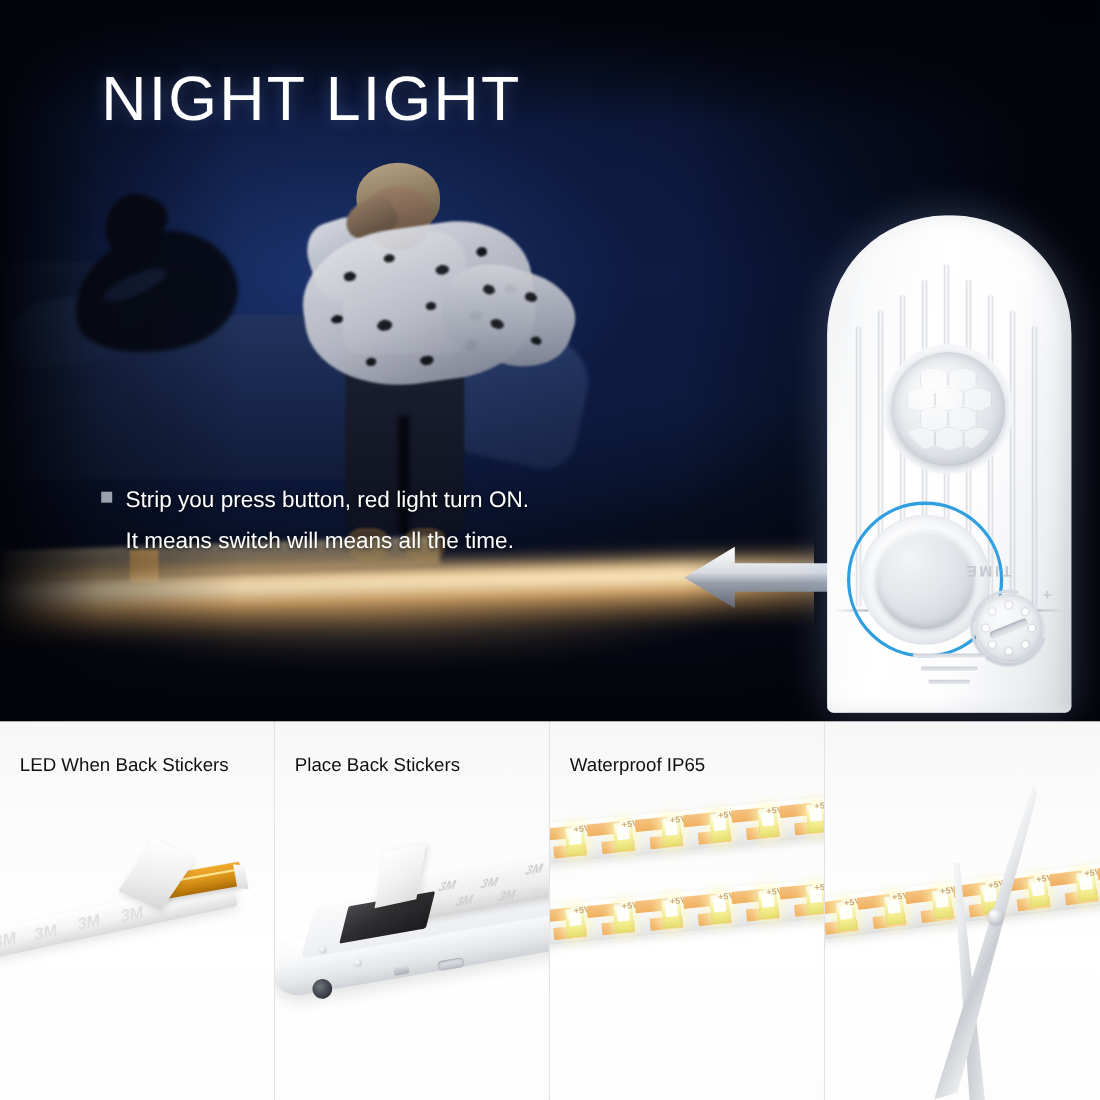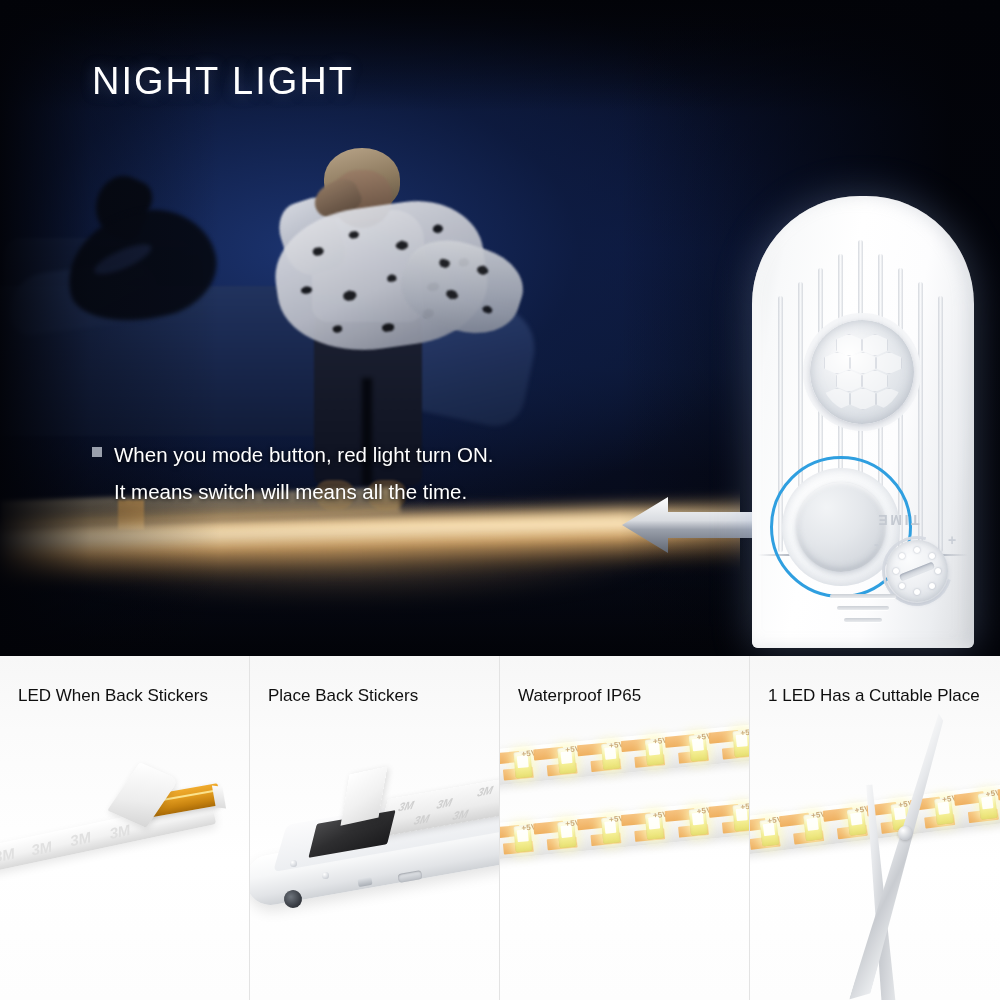--- a/index.html
+++ b/index.html
@@ -178,21 +178,21 @@
   }
   .bed-leg {
     position:absolute; left:118px; top:500px; width:26px; height:30px;
     background:linear-gradient(180deg,#c79a5a 0%, #8d6634 100%);
     filter:blur(.8px); opacity:.9;
   }
 
   
   .hero-title {
     position:absolute; left:92px; top:62px;
-    font-size:38px; letter-spacing:2px; color:#ffffff;
+    font-size:57px; letter-spacing:2px; color:#ffffff;
     font-weight:400; line-height:1;
     text-shadow:0 0 14px rgba(120,150,220,.35);
     white-space:nowrap;
   }
   .hero-sub {
     position:absolute; left:94px; top:126px;
     font-size:19.5px; letter-spacing:.4px; color:#d2d8e6;
     font-weight:400; white-space:nowrap;
     text-shadow:0 1px 3px rgba(0,0,0,.8);
   }
@@ -502,21 +502,21 @@
       <div class="glow-core"></div>
     </div>
 
     <div class="hero-vig"></div>
 
     <div class="hero-title">NIGHT LIGHT</div>
 
     <div class="bullets">
       <div class="b-row">
         <span class="b-mark"></span>
-        <span class="b-text">When you mode button,  red light turn ON.</span>
+        <span class="b-text">Strip you press button,  red light turn ON.</span>
       </div>
       <div class="b-sub">
         <span class="b-text">It means switch will means all the time.</span>
       </div>
     </div>
 
     <div class="arrow">
       <svg width="150" height="62" viewBox="0 0 150 62">
         <defs>
           <linearGradient id="ag" x1="0" y1="0" x2="0" y2="1">
@@ -677,21 +677,20 @@
             <div class="v5" style="left: 214px; top: 3px;">+5V</div>
             <div class="pad-cu" style="left: 226px; top: 4px;"></div>
             <div class="pad-cu" style="left: 238px; top: 21px;"></div>
             <div class="led" style="left: 250px; top: 5px;"></div>
             <div class="v5" style="left: 258px; top: 3px;">+5V</div>
           </div>
       </div>
     </div>
 
     <div class="panel">
-      <div class="panel-label">1 LED Has a Cuttable Place</div>
       <div class="panel-art">
         <div class="cut-strip" id="strip3">
             <div class="pad-cu" style="left: 6px; top: 4px;"></div>
             <div class="pad-cu" style="left: 18px; top: 23px;"></div>
             <div class="led" style="left: 30px; top: 6px;"></div>
             <div class="v5" style="left: 38px; top: 3px;">+5V</div>
             <div class="pad-cu" style="left: 50px; top: 4px;"></div>
             <div class="pad-cu" style="left: 62px; top: 23px;"></div>
             <div class="led" style="left: 74px; top: 6px;"></div>
             <div class="v5" style="left: 82px; top: 3px;">+5V</div>

